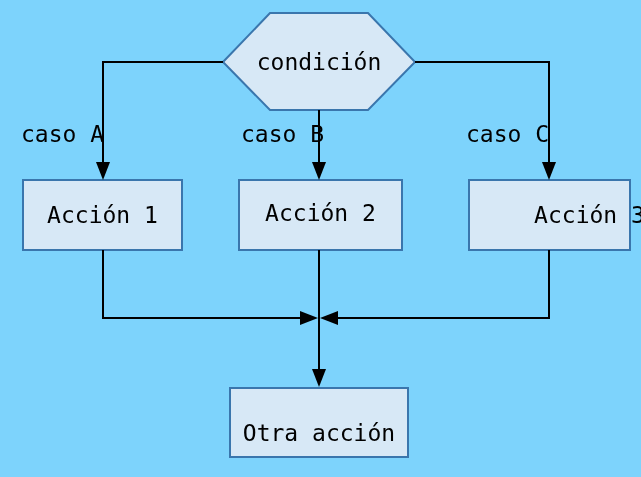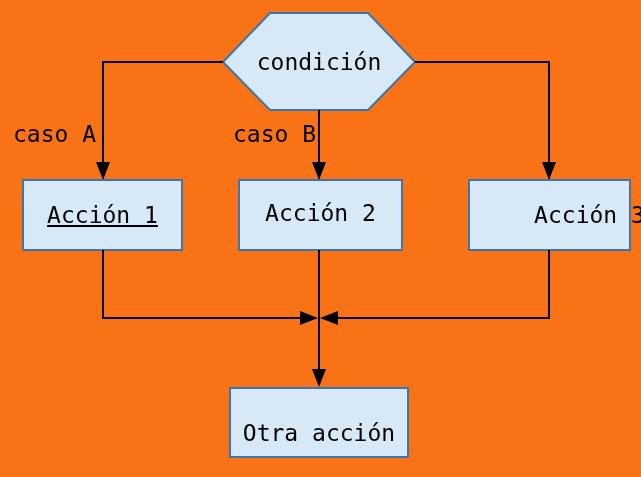--- a/index.html
+++ b/index.html
@@ -1,20 +1,20 @@
 <!DOCTYPE html>
 <html><head>
 <meta charset="utf-8">
 <style>
   html, body { margin: 0; padding: 0; background: #ffffff; }
   .canvas {
     position: relative;
     width: 641px;
     height: 477px;
-    background: #f97316;
+    background: #7dd3fc;
     overflow: hidden;
     font-family: "DejaVu Sans Mono", "Liberation Mono", monospace;
   }
   .edges-layer {
     position: absolute;
     left: 0; top: 0;
     width: 641px; height: 477px;
   }
   .node-shape {
     stroke: #3a76ad;
@@ -34,20 +34,21 @@
     color: #000000;
     font-size: 23px;
     white-space: nowrap;
     display: flex;
     align-items: center;
     justify-content: center;
   }
   .case-label {
     justify-content: flex-start;
     height: 26px;
+    margin-left: 8px;
   }
 </style>
 </head>
 <body>
 
 <div class="canvas">
 
   <svg class="edges-layer" viewBox="0 0 641 477">
 
     <polygon class="node-shape" points="223,62 270,13 368,13 415,62 368,110 270,110" fill="#d7e8f6"></polygon>
@@ -69,20 +70,21 @@
     <polygon class="arrowhead" points="549,180 542,162 556,162"></polygon>
     <polygon class="arrowhead" points="318,318 300,311 300,325"></polygon>
     <polygon class="arrowhead" points="320,318 338,311 338,325"></polygon>
     <polygon class="arrowhead" points="319,387 312,369 326,369"></polygon>
   </svg>
 
   <div class="label" style="left:223px; top:13px; width:192px; height:97px;">condición</div>
 
   <div class="label case-label" style="left:13px; top:121px;">caso A</div>
   <div class="label case-label" style="left:233px; top:121px;text-align:right;">caso B</div>
+  <div class="label case-label" style="left:458px; top:121px;">caso C</div>
 
-  <div class="label" style="left:23px; top:180px; width:159px; height:69px;text-decoration:underline;">Acción 1</div>
+  <div class="label" style="left:23px; top:180px; width:159px; height:69px;">Acción 1</div>
   <div class="label" style="left:239px; top:180px; width:163px; height:66px;">Acción 2</div>
   <div class="label" style="left:469px; top:180px; width:161px; height:70px;margin-left:40px;">Acción 3</div>
 
   <div class="label" style="left:230px; top:388px; width:178px; height:89px;">Otra acción</div>
 
 </div>
 
 </body></html>

